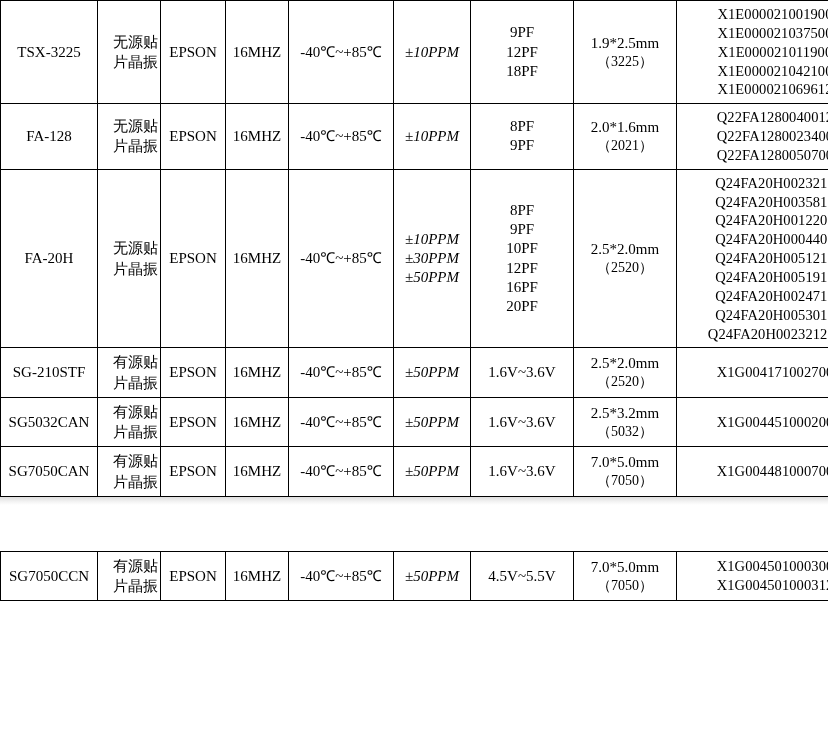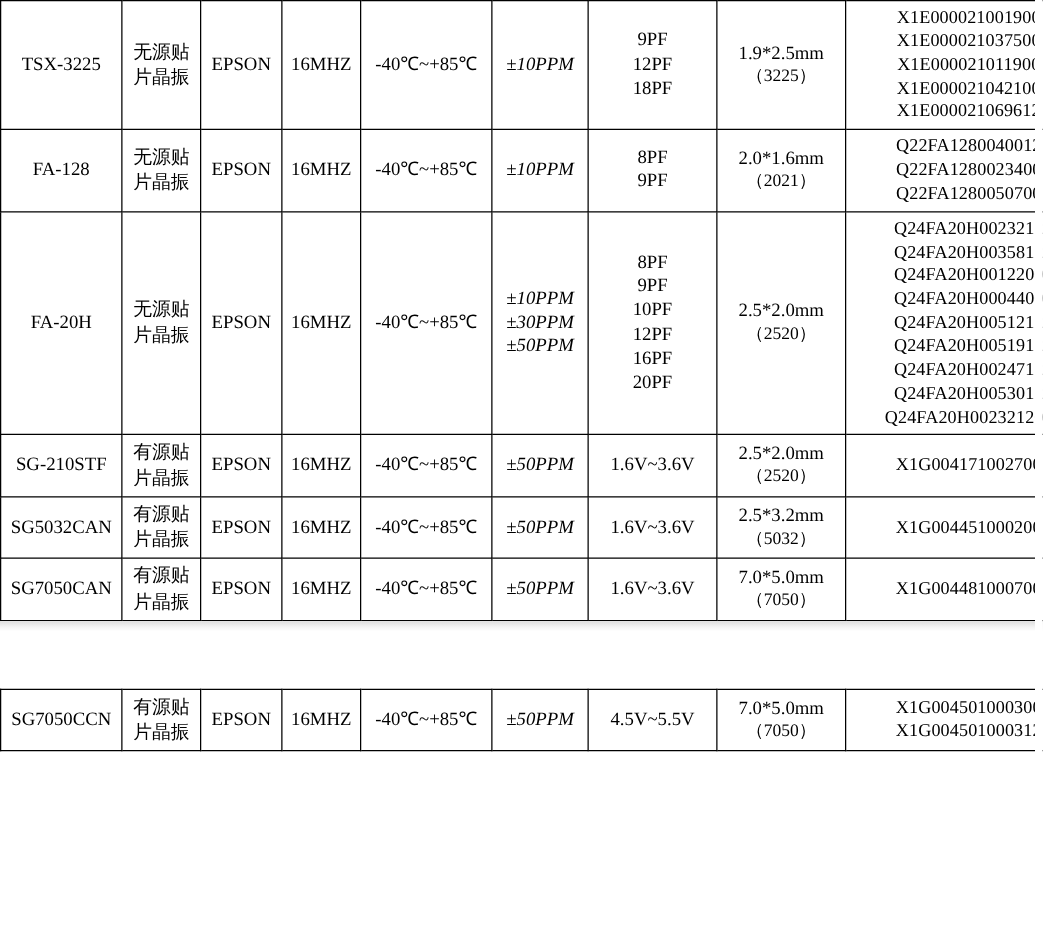--- a/index.html
+++ b/index.html
@@ -43,21 +43,21 @@
   td.c-temp    { width: 100px; margin-left: 16px; }
   td.c-tol     { width: 72px; font-style: italic; }
   td.c-load    { width: 98px; }
   td.c-size    { width: 98px; }
   td.c-part    { width: 192px; }
   .stack span { display: block; }
   .cn {
     font-family: Liberation Serif, serif;
     font-size: 14px;
   }
-  .cn span { display: block; line-height: 1.35; }
+  .cn span { display: block; line-height: 1.35; text-align: right; }
   .part-list span {
     display: block;
     line-height: 1.30;
     font-size: 14.5px;
     letter-spacing: 0.1px;
   }
   
   #gap-band {
     position: relative;
     height: 14px;

